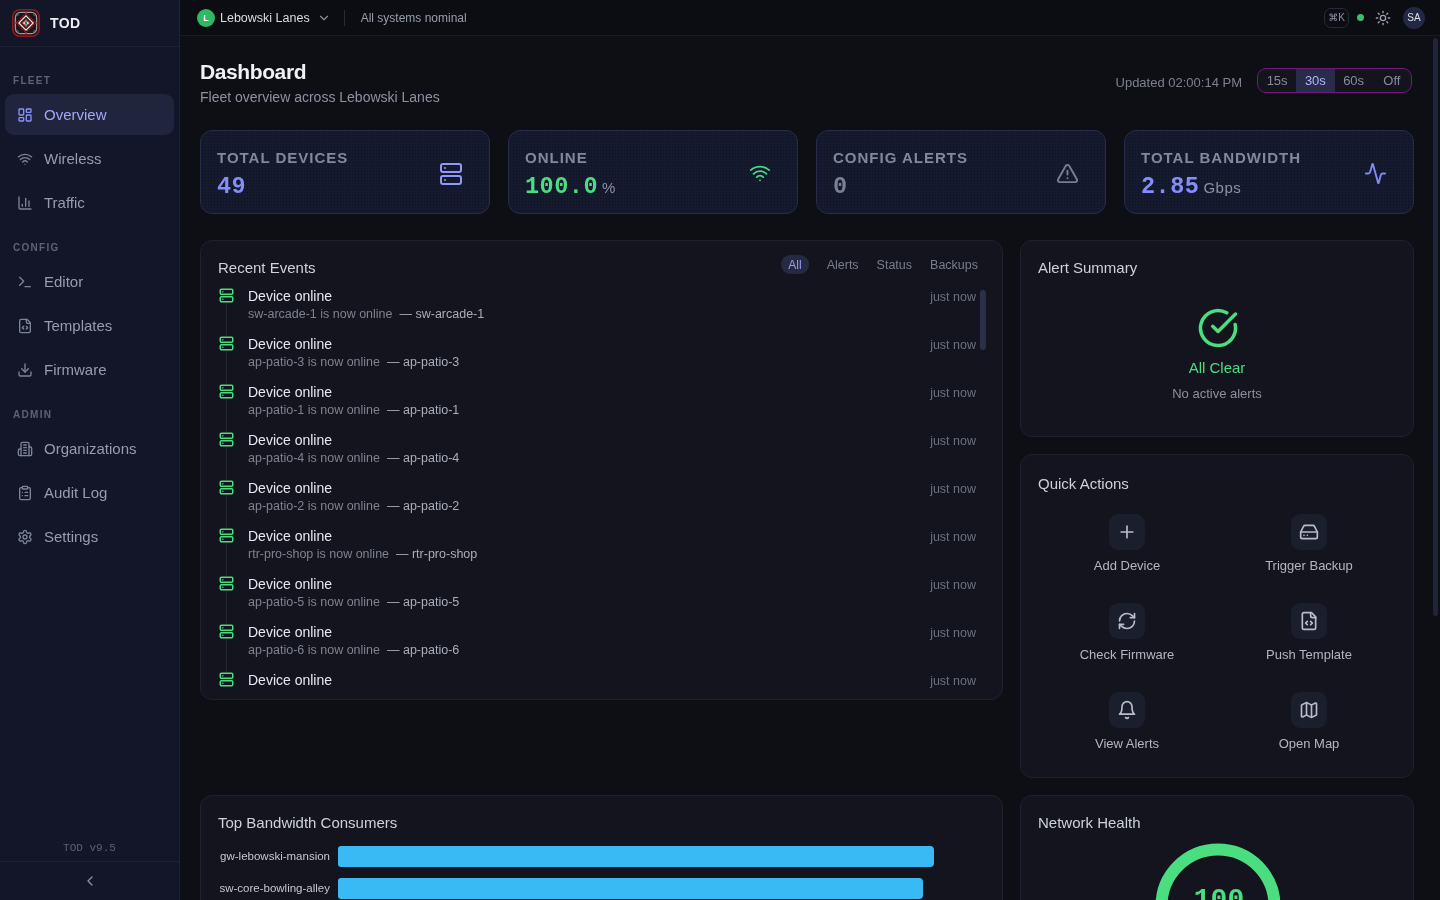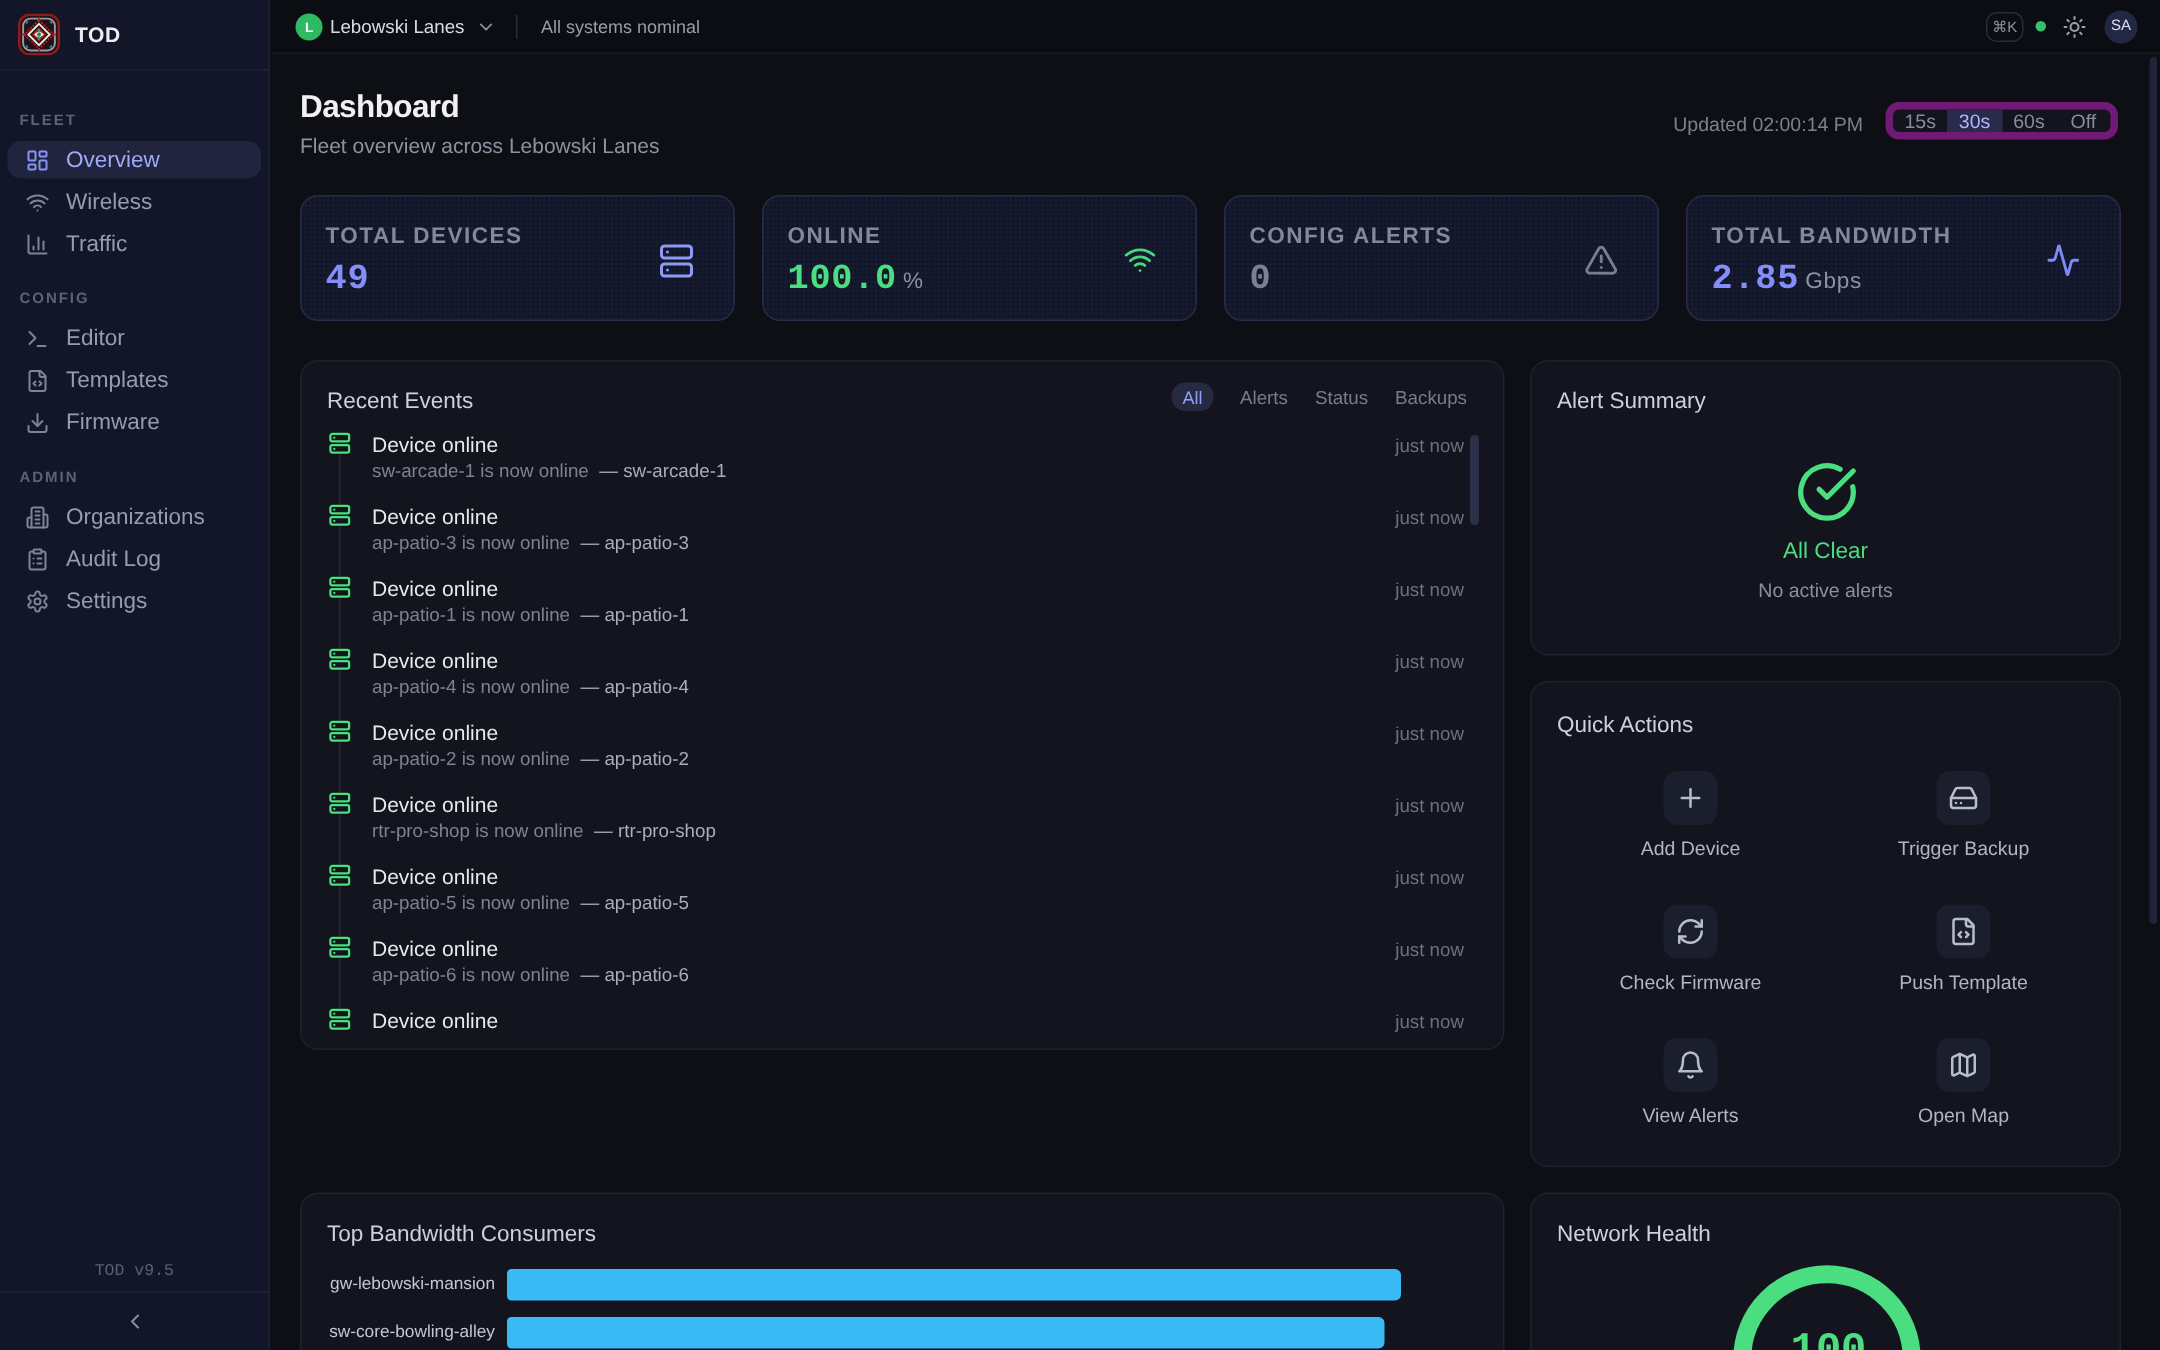--- a/index.html
+++ b/index.html
@@ -5,21 +5,21 @@
 <style>
 *{margin:0;padding:0;box-sizing:border-box;}
 html,body{width:1440px;height:900px;overflow:hidden;background:#0e0f14;font-family:"Liberation Sans",sans-serif;}
 svg{display:block;}
 
 #side{position:absolute;left:0;top:0;width:180px;height:900px;background:#121628;border-right:1px solid #1e2234;}
 #logo-row{height:47px;border-bottom:1px solid #1e2234;display:flex;align-items:center;padding-left:12px;gap:10px;}
 #logo-row .name{font-size:14px;font-weight:bold;color:#eceef3;letter-spacing:.4px;}
 .sec{font-size:10px;font-weight:bold;letter-spacing:1.3px;color:#5d6377;padding:0 0 0 13px;}
 .nav{list-style:none;margin:0 5px;}
-.nav li{height:25px;margin-bottom:3px;border-radius:9px;display:flex;align-items:center;padding-left:12px;gap:11px;font-size:15px;color:#969cae;}
+.nav li{height:41px;margin-bottom:3px;border-radius:9px;display:flex;align-items:center;padding-left:12px;gap:11px;font-size:15px;color:#969cae;}
 .nav li svg{stroke:#7e8498;}
 .nav li.act{background:#20243c;color:#9fa8f9;}
 .nav li.act svg{stroke:#8893f7;}
 #ver{position:absolute;left:0;right:0;top:842px;text-align:center;font-family:"Liberation Mono",monospace;font-size:11px;color:#596077;}
 #side-foot{position:absolute;left:0;right:0;bottom:0;height:39px;border-top:1px solid #1e2234;display:flex;align-items:center;justify-content:center;}
 
 #topbar{position:absolute;left:181px;top:0;right:0;height:36px;background:#0c0d12;border-bottom:1px solid #191c28;display:flex;align-items:center;}
 .lcirc{width:18px;height:18px;border-radius:50%;background:#2eba62;color:#fff;font-size:9px;font-weight:bold;display:flex;align-items:center;justify-content:center;margin-left:16px;}
 #topbar .org{font-size:12.5px;color:#dadce4;margin-left:5px;}
 #topbar .vline{width:1px;height:16px;background:#272a38;margin:0 16px 0 13px;}
@@ -27,21 +27,21 @@
 #tb-right{margin-left:auto;display:flex;align-items:center;}
 .kbd{width:25px;height:20px;border:1px solid #272a38;border-radius:7px;color:#8e93a3;font-size:10px;display:flex;align-items:center;justify-content:center;}
 .gdot{width:7px;height:7px;border-radius:50%;background:#35c169;margin-left:8px;}
 .sun{margin-left:11px;}
 .avatar{width:22px;height:22px;border-radius:50%;background:#222844;color:#dde0ee;font-size:10px;font-weight:normal;display:flex;align-items:center;justify-content:center;margin-left:12px;margin-right:15px;}
 
 #main{position:absolute;left:181px;top:37px;right:0;bottom:0;background:#0e0f14;}
 h1{position:absolute;left:19px;top:23px;font-size:21px;font-weight:bold;color:#f0f1f5;letter-spacing:-.4px;}
 .sub{position:absolute;left:19px;top:52px;font-size:14px;color:#8d92a2;}
 #updated{position:absolute;right:198px;top:38px;font-size:13px;color:#7c8191;}
-#seg{position:absolute;right:28px;top:31px;width:155px;height:25px;border:5px solid #701a75;background:#13141d;border-radius:9px;display:flex;align-items:center;overflow:hidden;}
+#seg{position:absolute;right:28px;top:31px;width:155px;height:25px;border:1px solid #701a75;background:#13141d;border-radius:9px;display:flex;align-items:center;overflow:hidden;}
 #seg div{flex:1;height:100%;display:flex;align-items:center;justify-content:center;font-size:13px;color:#878c9c;}
 #seg div.on{background:#282c4a;color:#aeb5fb;}
 
 .card{position:absolute;top:93px;width:290px;height:84px;background:#151a2f;background-image:radial-gradient(rgba(5,6,14,0.5) 0.8px,transparent 0.8px);background-size:3px 3px;border:1px solid #272c49;border-radius:12px;padding:18px 16px;}
 .card .lbl{font-size:15px;letter-spacing:1px;color:#83889d;font-weight:bold;}
 .card .val{position:absolute;left:16px;top:42px;font-family:"Liberation Mono",monospace;font-size:23.5px;font-weight:bold;letter-spacing:.5px;}
 .card .unit{font-size:15px;font-weight:normal;color:#8d92a2;font-family:"Liberation Sans",sans-serif;}
 .card .ico{position:absolute;right:26px;top:31px;}
 
 .panel{position:absolute;background:#13141d;border:1px solid #1f212e;border-radius:12px;}

